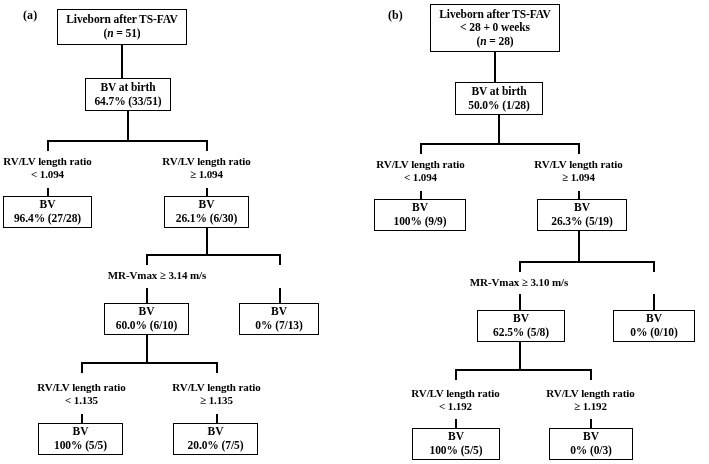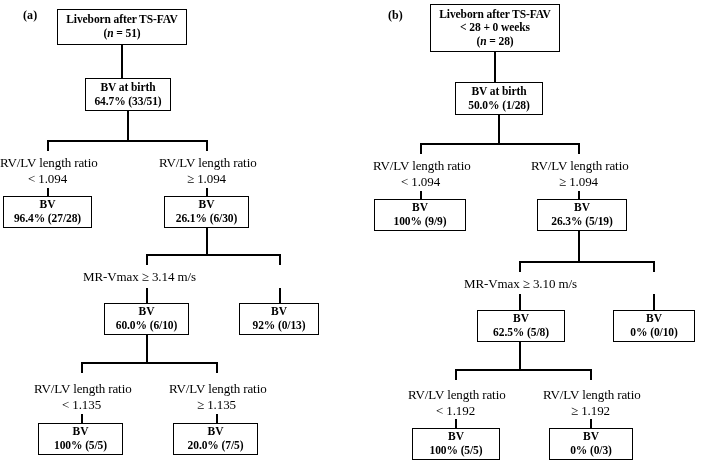--- a/index.html
+++ b/index.html
@@ -40,22 +40,22 @@
     padding: 1px 3px;
     white-space: nowrap;
     letter-spacing: -0.1px;
     font-family: Liberation Serif, serif;
   }
   .node .ln {
     display: block;
   }
   .label {
     position: absolute;
-    font-weight: normal;
-    font-size: 13px;
+    font-weight: bold;
+    font-size: 11px;
     line-height: 1.2;
     text-align: center;
     white-space: nowrap;
     letter-spacing: -0.1px;
   }
   .label .ln { display: block; }
   .vline {
     position: absolute;
     background: #000000;
     width: 1.6px;
@@ -113,32 +113,32 @@
   <div class="node" style="left:164px; top:196px; width:85px; height:32px;">
     <span class="ln">BV</span>
     <span class="ln">26.1% (6/30)</span>
   </div>
 
   <div class="vline" style="left:206px; top:228px; height:27px;"></div>
   <div class="hline" style="left:146px; top:254px; width:134px;"></div>
   <div class="vline" style="left:146px; top:254px; height:11px;"></div>
   <div class="vline" style="left:279px; top:254px; height:11px;"></div>
 
-  <div class="label" style="left:83px; top:269px; width:110px;text-align:right;">MR-Vmax ≥ 3.14 m/s</div>
+  <div class="label" style="left:102px; top:269px; width:110px;">MR-Vmax ≥ 3.14 m/s</div>
 
   <div class="vline" style="left:146px; top:288px; height:15px;"></div>
   <div class="vline" style="left:279px; top:288px; height:15px;"></div>
 
   <div class="node" style="left:104px; top:303px; width:85px; height:32px;">
     <span class="ln">BV</span>
     <span class="ln">60.0% (6/10)</span>
   </div>
   <div class="node" style="left:239px; top:303px; width:80px; height:32px;">
     <span class="ln">BV</span>
-    <span class="ln">92% (0/13)</span>
+    <span class="ln">0% (7/13)</span>
   </div>
 
   <div class="vline" style="left:146px; top:335px; height:28px;"></div>
   <div class="hline" style="left:81px; top:362px; width:136px;"></div>
   <div class="vline" style="left:81px; top:362px; height:11px;"></div>
   <div class="vline" style="left:216px; top:362px; height:11px;"></div>
 
   <div class="label" style="left:34px; top:381px; width:95px;">
     <span class="ln">RV/LV length ratio</span>
     <span class="ln">&lt; 1.135</span>

